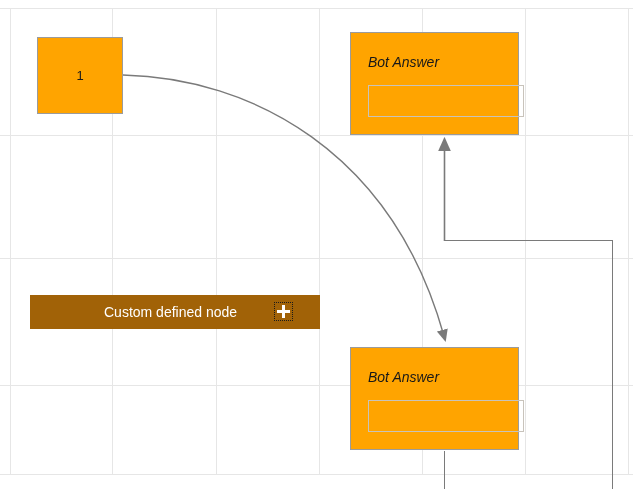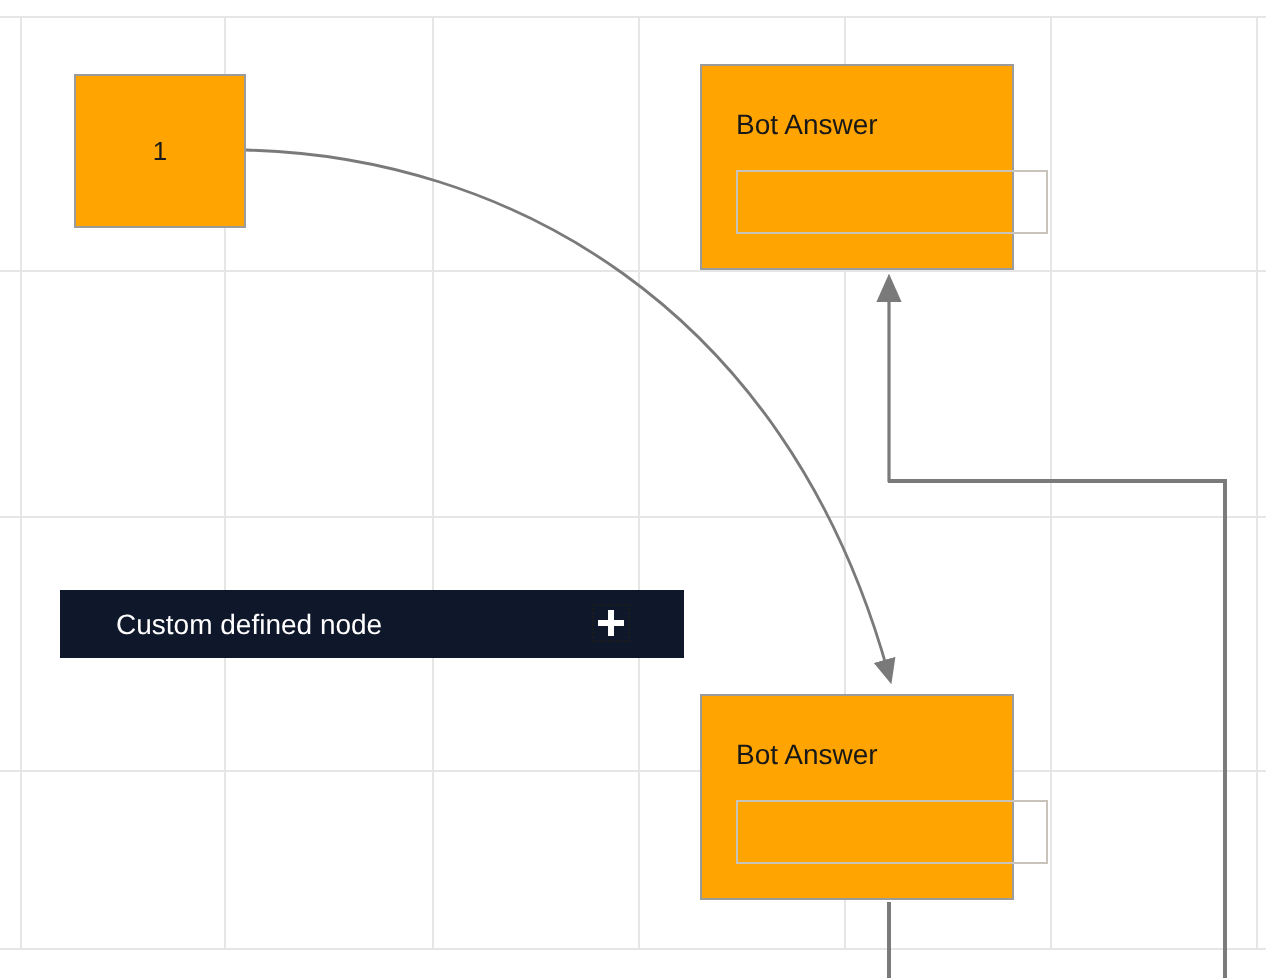--- a/index.html
+++ b/index.html
@@ -49,23 +49,24 @@
     display: flex;
     align-items: center;
     justify-content: center;
   }
   .node-square .node-index {
     color: #1a1a1a;
     font-size: 13px;
     line-height: 1;
   }
   .node-bot {
-    width: 157px;
+    width: 169px;
     height: 103px;
     padding: 0;
+    font-style: italic;
   }
   .node-bot.top  { left: 350px; top: 32px; }
   .node-bot.bottom { left: 350px; top: 347px; }
   .node-title {
     position: absolute;
     left: 17px;
     top: 22px;
     font-size: 14px;
     color: #181818;
     line-height: 1;
@@ -79,26 +80,27 @@
     height: 32px;
     box-sizing: border-box;
     border: 1px solid #c8c3bb;
     background: transparent;
   }
   
   #custom-node-bar {
     position: absolute;
     left: 30px;
     top: 295px;
-    width: 312px;
+    width: 290px;
     height: 34px;
-    background: #0f172a;
+    background: #a16207;
     display: flex;
     align-items: center;
     box-sizing: border-box;
+    padding-left: 46px;
   }
   #custom-node-bar .bar-label {
     color: #ffffff;
     font-size: 14px;
     margin-left: 28px;
     line-height: 1;
     white-space: nowrap;
   }
   #custom-node-bar .add-btn {
     position: absolute;

